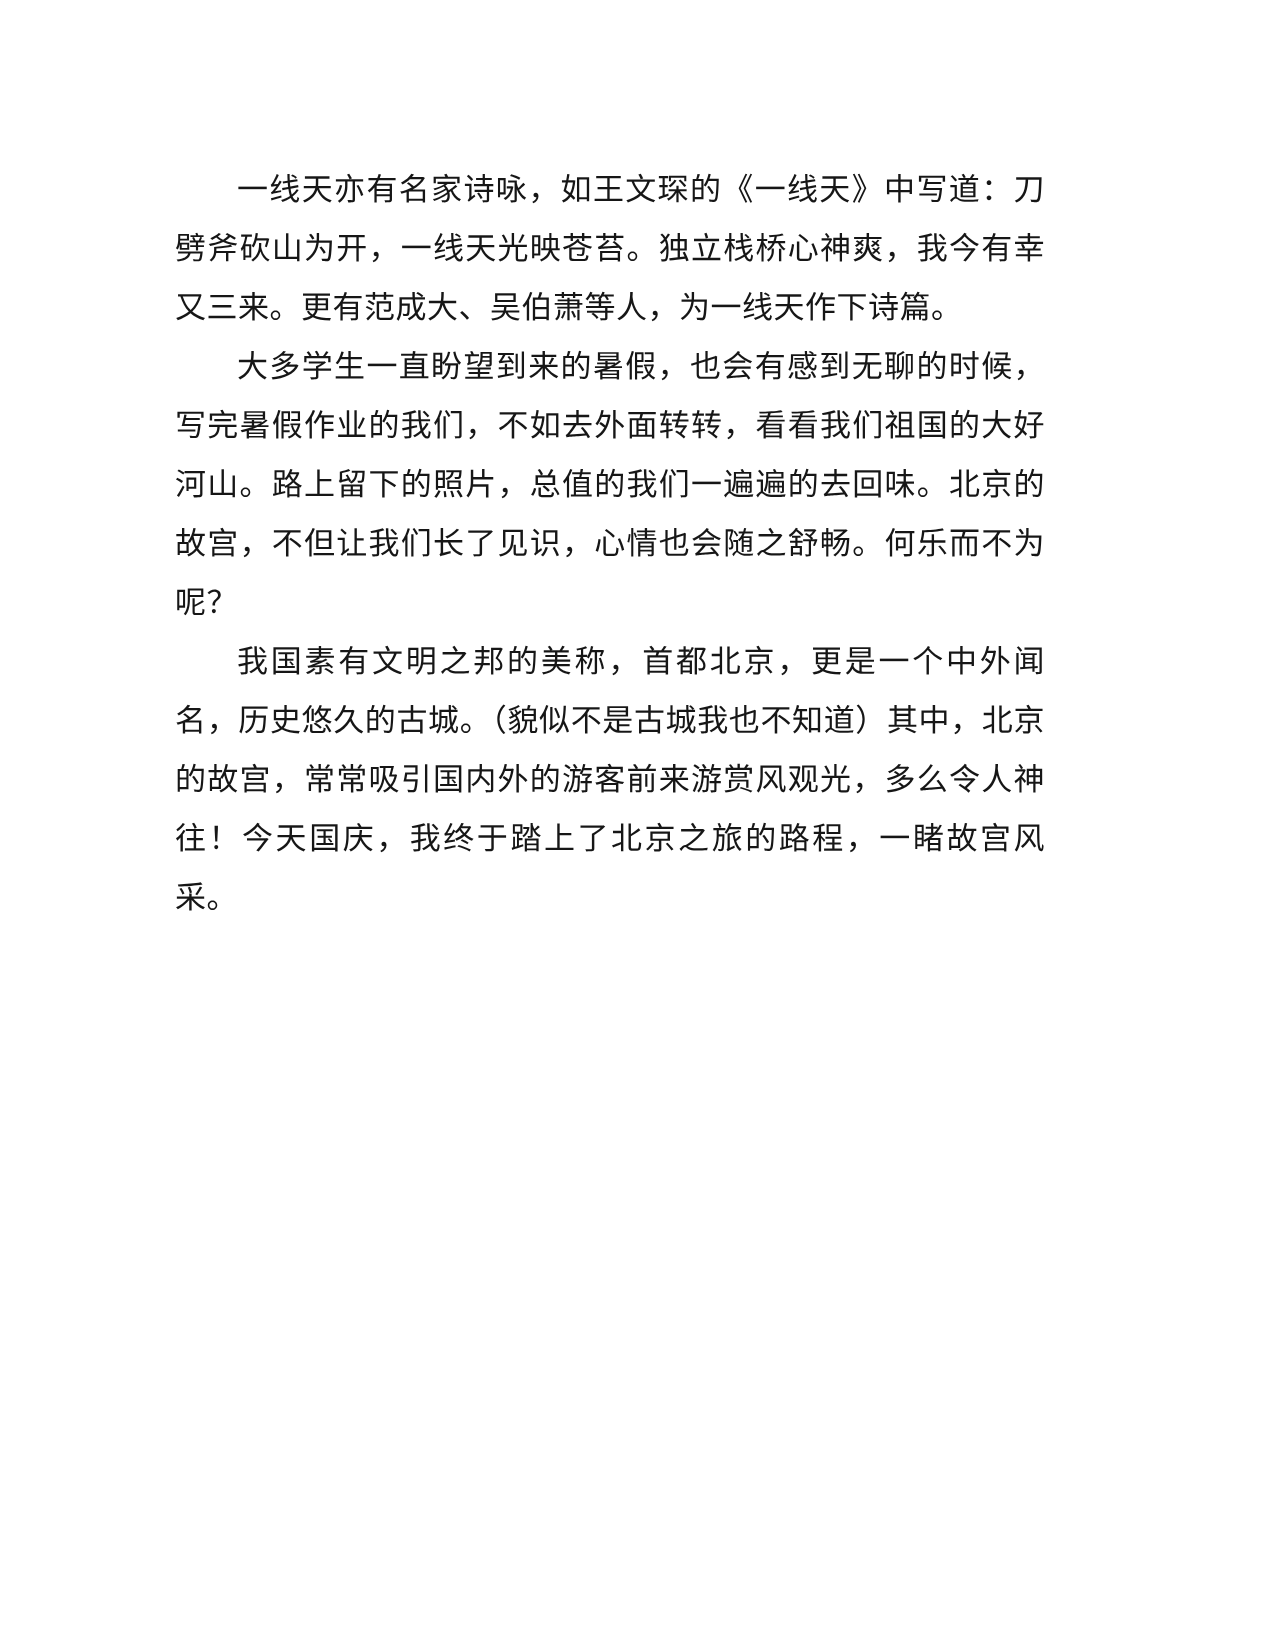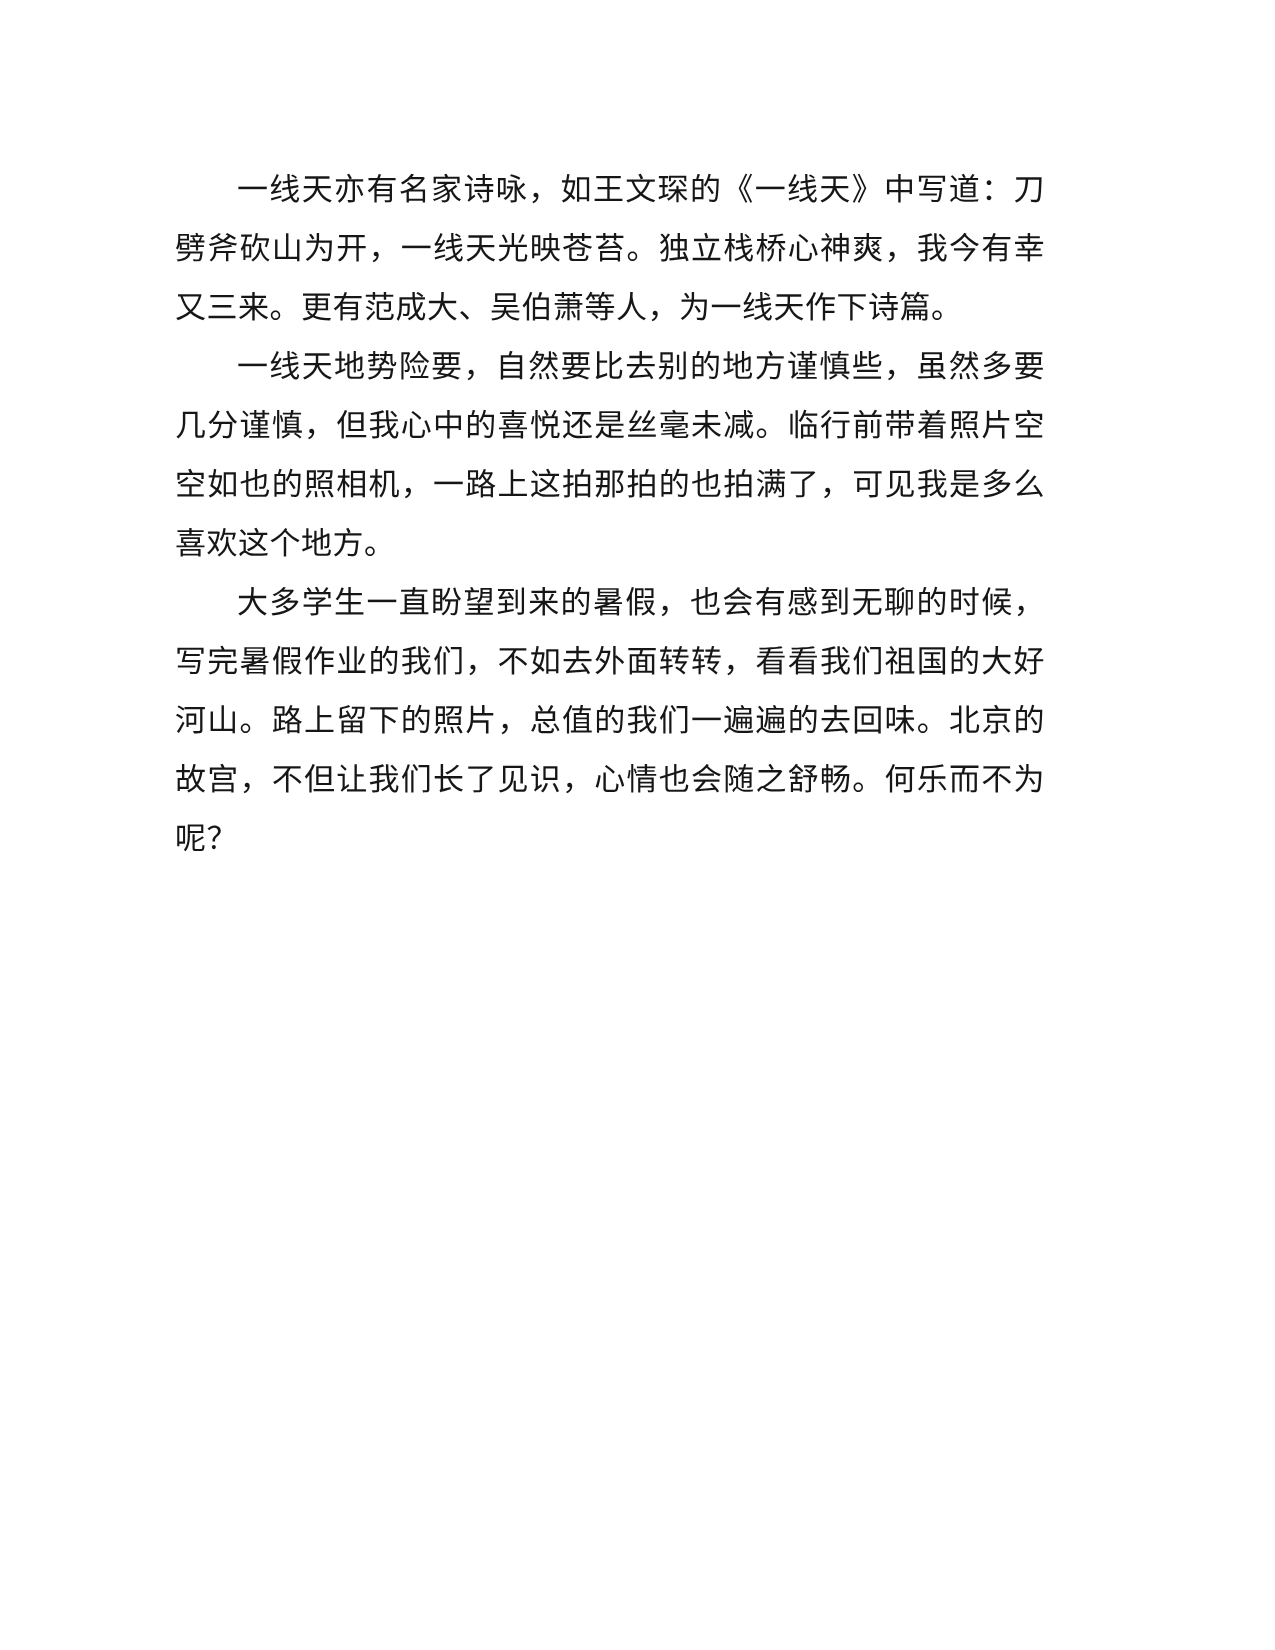--- a/index.html
+++ b/index.html
@@ -41,16 +41,16 @@
     letter-spacing: 0.5px;
     word-break: break-all;
   }
 </style>
 </head>
 <body>
 
 <main class="page">
   <section class="text-block">
     <p class="para">一线天亦有名家诗咏，如王文琛的《一线天》中写道：刀劈斧砍山为开，一线天光映苍苔。独立栈桥心神爽，我今有幸又三来。更有范成大、吴伯萧等人，为一线天作下诗篇。</p>
-    <p class="para">一线天地势险要，自然要比去别的地方谨慎些，虽然多要几分谨慎，但我心中的喜悦还是丝毫未减。临行前带着照片空空如也的照相机，一路上这拍那拍的也拍满了，可见我是多么喜欢这个地方。</p>
     <p class="para">大多学生一直盼望到来的暑假，也会有感到无聊的时候，写完暑假作业的我们，不如去外面转转，看看我们祖国的大好河山。路上留下的照片，总值的我们一遍遍的去回味。北京的故宫，不但让我们长了见识，心情也会随之舒畅。何乐而不为呢？</p>
+    <p class="para">我国素有文明之邦的美称，首都北京，更是一个中外闻名，历史悠久的古城。（貌似不是古城我也不知道）其中，北京的故宫，常常吸引国内外的游客前来游赏风观光，多么令人神往！今天国庆，我终于踏上了北京之旅的路程，一睹故宫风采。</p>
   </section>
 </main>
 
 </body></html>

